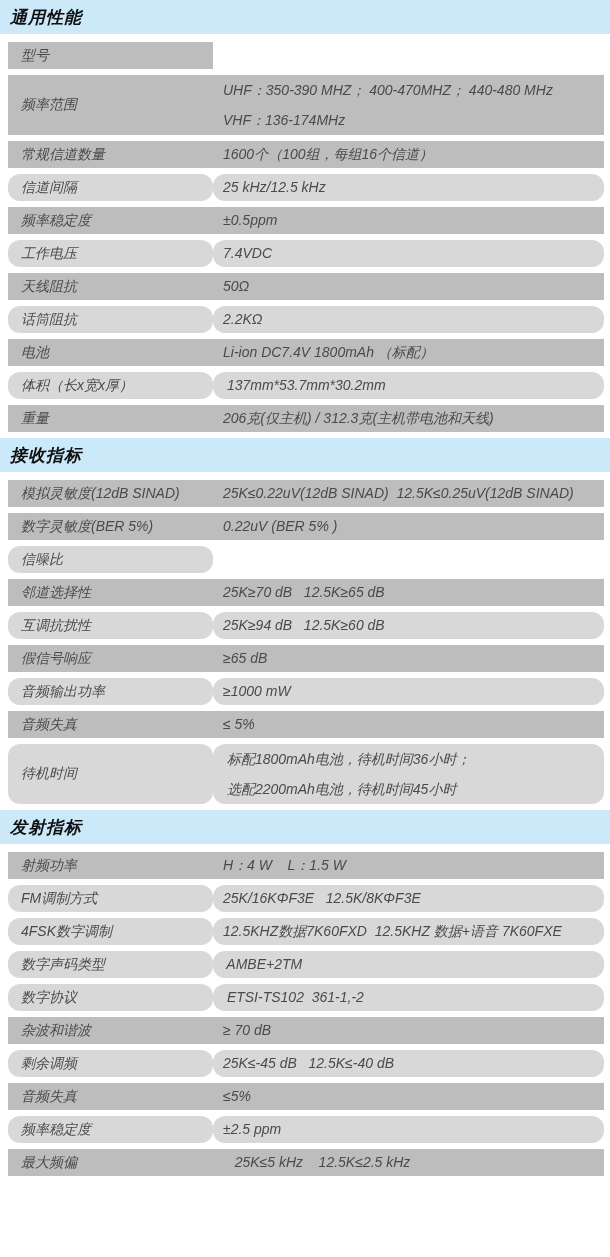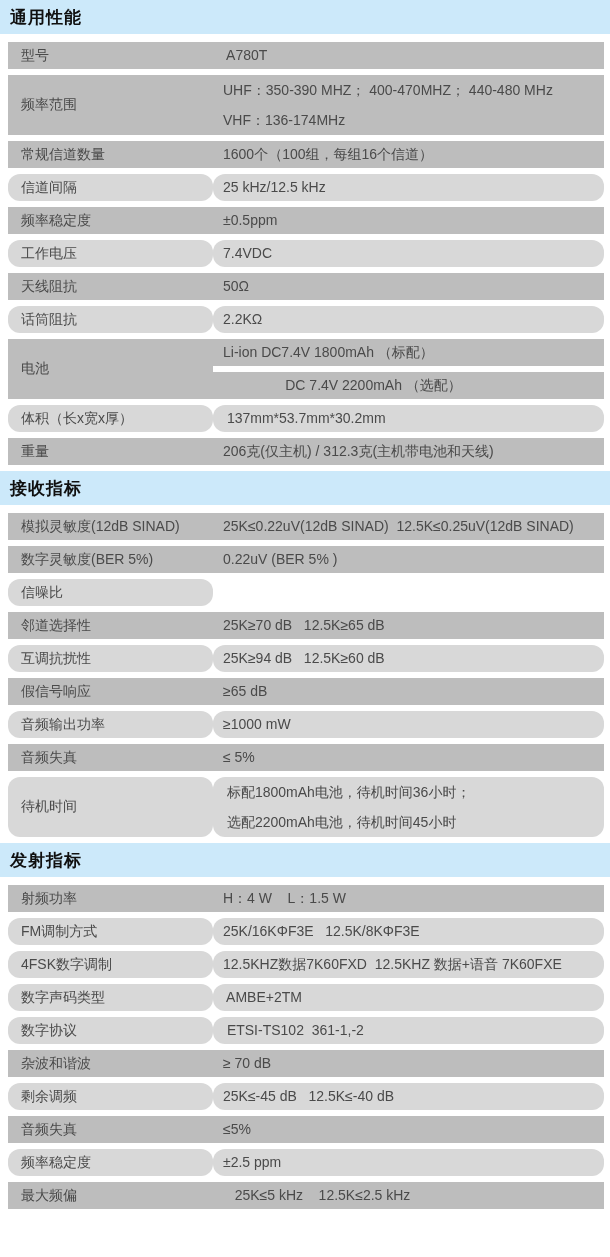--- a/index.html
+++ b/index.html
@@ -12,21 +12,21 @@
   }
   html,body{margin:0;padding:0;}
   body{
     width:610px;
     min-height:1257px;
     background:var(--page-bg);
     font-family:"Liberation Sans","DejaVu Sans",sans-serif;
     color:var(--cell-text);
   }
   .page{width:610px;}
-  .section{margin-bottom:2px;}
+  .section{margin-bottom:2px;font-style:italic;}
   .section-header{
     height:34px;
     display:flex;
     align-items:center;
     padding-left:10px;
     background:var(--hdr-bg);
     color:var(--hdr-text);
     font-size:17px;
     font-weight:bold;
     margin-bottom:8px;
@@ -78,23 +78,20 @@
 </style>
 </head>
 <body>
 
 <div class="page">
   <div id="sections-root">
       <div class="section">
         <div class="section-header">通用性能</div>
         <div class="row">
           <div class="cell-label shade-dark">型号</div>
-          <div class="cell-value filled shade-dark">
-            <div class="value-line"> A780T</div>
-          </div>
         </div>
         <div class="row tall">
           <div class="cell-label shade-dark">频率范围</div>
           <div class="cell-value filled shade-dark">
             <div class="value-line">UHF：350-390 MHZ； 400-470MHZ； 440-480 MHz</div>
             <div class="value-line">VHF：136-174MHz</div>
           </div>
         </div>
         <div class="row">
           <div class="cell-label shade-dark">常规信道数量</div>
@@ -129,21 +126,20 @@
         <div class="row">
           <div class="cell-label shade-light">话筒阻抗</div>
           <div class="cell-value filled shade-light">
             <div class="value-line">2.2KΩ</div>
           </div>
         </div>
         <div class="row">
           <div class="cell-label shade-dark">电池</div>
           <div class="cell-value split">
             <div class="subcell shade-dark">Li-ion DC7.4V 1800mAh （标配）</div>
-            <div class="subcell shade-dark">                DC 7.4V 2200mAh （选配）</div>
           </div>
         </div>
         <div class="row">
           <div class="cell-label shade-light">体积（长x宽x厚）</div>
           <div class="cell-value filled shade-light">
             <div class="value-line"> 137mm*53.7mm*30.2mm</div>
           </div>
         </div>
         <div class="row">
           <div class="cell-label shade-dark">重量</div>

